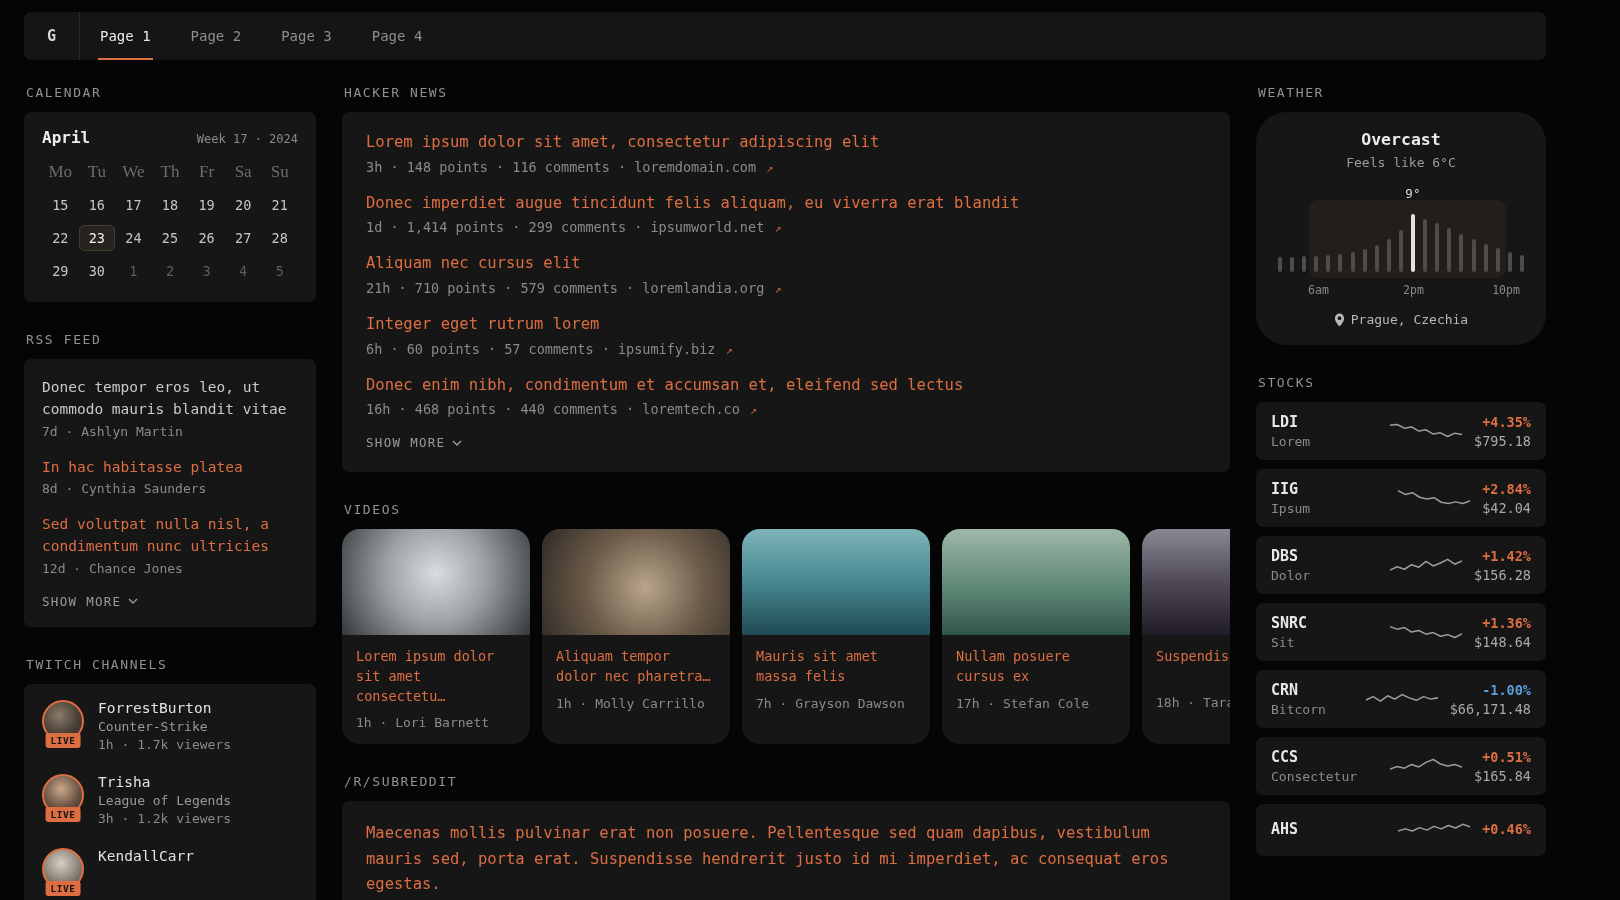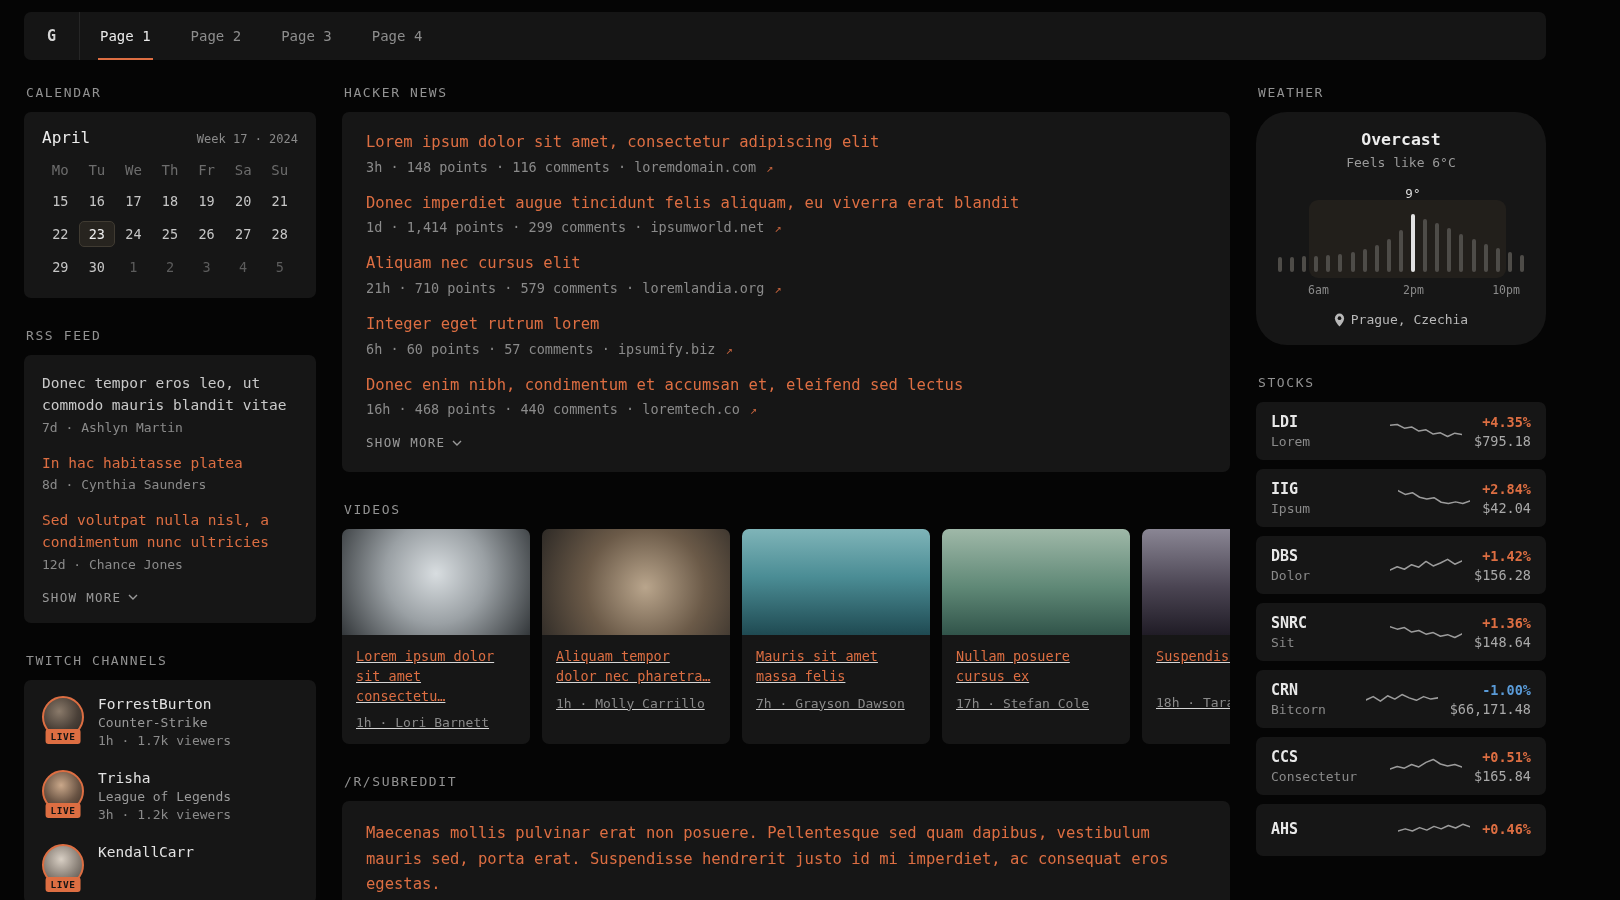--- a/index.html
+++ b/index.html
@@ -27,24 +27,24 @@
   .widget + .widget { margin-top:30px; }
   .meta { color:#8a8a8a; font-size:13px; }
   .ext { color:var(--accent); opacity:.85; font-size:12px; margin-left:2px; }
   .show-more { display:flex; align-items:center; gap:7px; background:none; border:none;
     color:#9a9a9a; font:inherit; font-size:12.5px; letter-spacing:1.3px; margin-top:18px; cursor:pointer; }
   .show-more svg { stroke:#9a9a9a; }
 
   
   .cal-card { padding:16px 18px 18px; }
   .cal-head { display:flex; justify-content:space-between; align-items:baseline; margin-bottom:15px; }
-  .cal-month { font-size:16px; font-weight:normal; color:#ececec; }
+  .cal-month { font-size:16px; font-weight:bold; color:#ececec; }
   .cal-sub { font-size:12px; color:#8a8a8a; }
   .cal-grid { display:grid; grid-template-columns:repeat(7,1fr); row-gap:7px; }
-  .cal-wd { text-align:center; font-size:14px; color:#6d6d6d; }
+  .cal-wd { text-align:center; font-size:17px; color:#6d6d6d;font-family:Liberation Serif, serif; }
   .cal-grid.days { margin-top:10px; }
   .cal-day { height:26px; display:flex; align-items:center; justify-content:center;
     font-size:13.5px; color:#c6c6c6; border-radius:5px; border:1px solid transparent; }
   .cal-day.today { background:#27241f; border-color:#403b32; color:#efefef; }
   .cal-day.dim { color:#5c5c5c; }
 
   
   .rss-card { padding:18px; }
   .feed-item { cursor:pointer; }
   .feed-item + .feed-item { margin-top:18px; }
@@ -69,21 +69,21 @@
   .hn-card { padding:20px 24px 22px; }
   .hn-item + .hn-item { margin-top:18px; }
   .hn-title { display:block; color:var(--accent); font-size:15.5px; line-height:1.4;
     text-decoration:none; cursor:pointer; }
   .hn-item .meta, .sub-card .meta { margin-top:5px; font-size:13.5px; }
   .sub-card { padding:20px 24px 22px; }
   .sub-card .hn-title { line-height:1.65; }
 
   
   .video-row { display:flex; gap:12px; overflow:hidden; }
-  .video-card { flex:0 0 188px; background:var(--card); border-radius:7px; overflow:hidden; cursor:pointer;text-decoration:underline; }
+  .video-card { flex:0 0 188px; background:var(--card); border-radius:18px; overflow:hidden; cursor:pointer; }
   .thumb { height:106px; background:#333; }
   .vbody { padding:12px 14px 14px; }
   .vtitle { color:var(--accent); font-size:13.5px; line-height:1.45; min-height:39px; }
   .vbody .meta { margin-top:9px; }
 
   
   .weather-card { padding:18px 20px 18px; text-align:center;border-radius:31px; }
   .w-cond { font-size:16.5px; color:#ececec; font-weight:bold; }
   .w-feels { font-size:13px; color:#9a9a9a; margin-top:6px; }
   .w-chart { position:relative; margin-top:16px; padding-top:22px; height:88px; }

